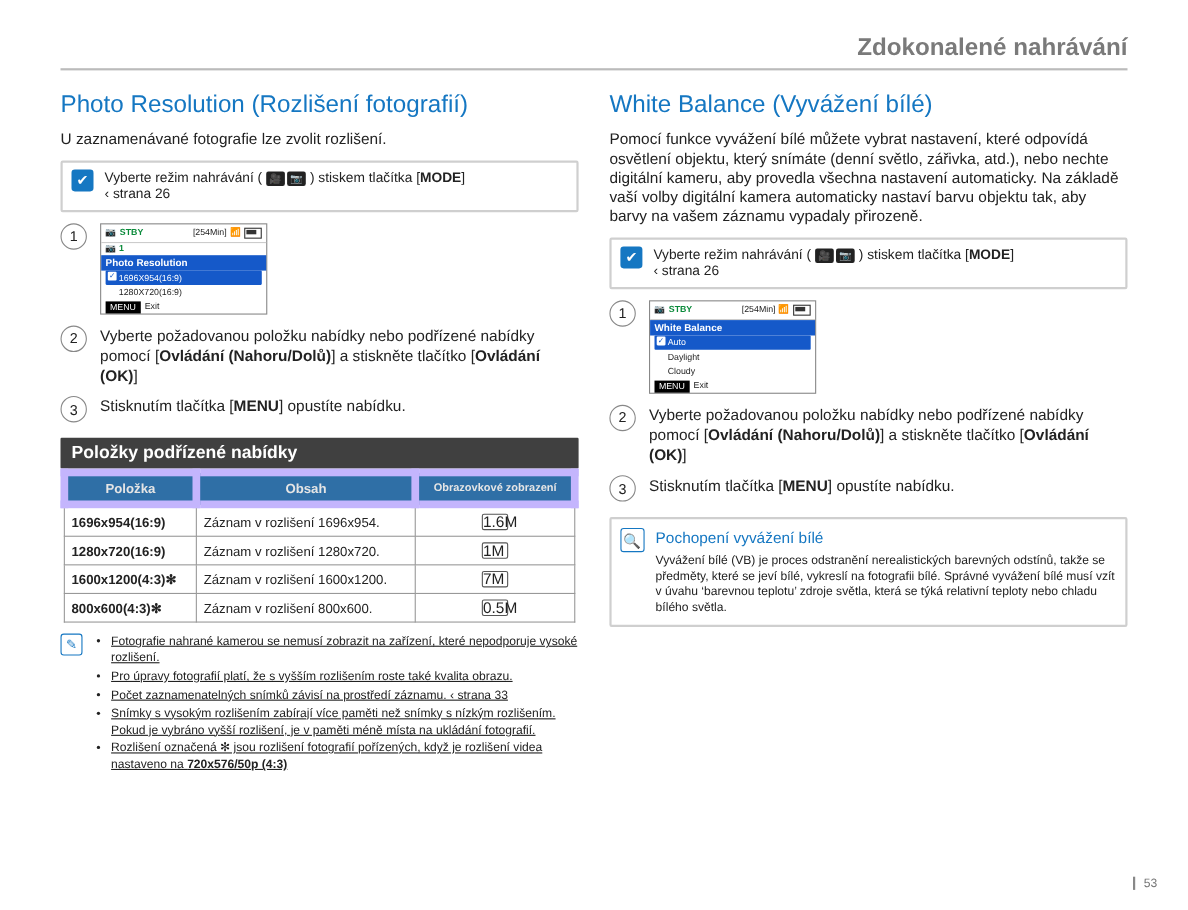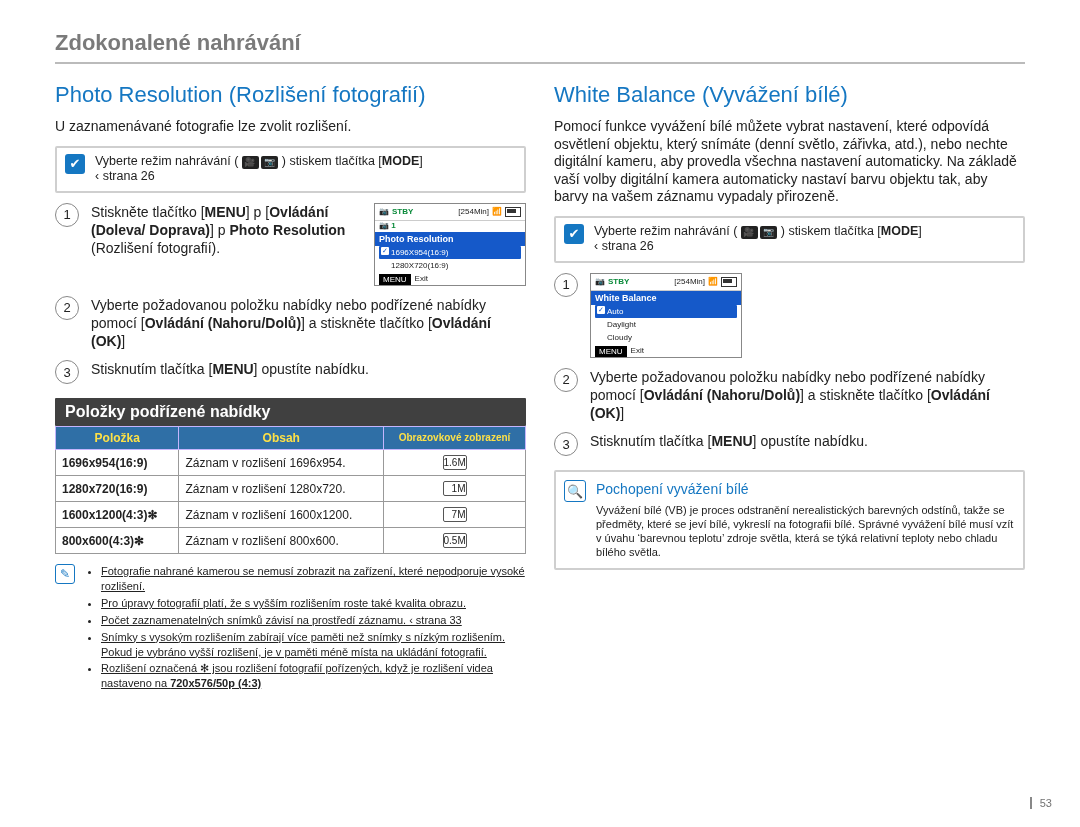--- a/index.html
+++ b/index.html
@@ -1,17 +1,17 @@
 <!DOCTYPE html>
 <html><head>
 <meta charset="utf-8">
 <style>
   html,body{margin:0;padding:0;background:#fff;font-family:Arial,Helvetica,sans-serif;color:#222;}
   .page{width:1080px;height:827px;margin:0 auto;position:relative;box-sizing:border-box;padding:30px 55px 0 55px;}
-  .hdr{width:100%;text-align:left;border-bottom:2px solid #bbb;padding-bottom:6px;}
+  .hdr{width:100%;text-align:right;border-bottom:2px solid #bbb;padding-bottom:6px;}
   .hdr span{font-size:22px;color:#7a7a7a;font-weight:600;}
   .cols{display:flex;gap:28px;margin-top:14px;}
   .col{flex:1;min-width:0;}
   h2{color:#1577c2;font-weight:400;font-size:22px;margin:4px 0 10px 0;}
   p.lead{font-size:14px;margin:4px 0 10px 0;color:#222;line-height:1.25;}
   .hintbox{display:flex;align-items:flex-start;gap:10px;border:2px solid #cfcfcf;border-radius:2px;padding:6px 8px;margin:10px 0;}
   .checkicon{width:20px;height:20px;border-radius:3px;background:#1577c2;display:flex;align-items:center;justify-content:center;color:#fff;font-size:13px;flex:none;}
   .hintbox .txt{font-size:12.5px;color:#222;line-height:1.25;}
   .row{display:flex;gap:12px;align-items:flex-start;margin:10px 0;}
   .num{width:22px;height:22px;border:1.5px solid #888;border-radius:50%;display:flex;align-items:center;justify-content:center;font-size:13px;color:#222;flex:none;}
@@ -23,25 +23,25 @@
   .shot .bar .st{color:#0a8a3a;font-weight:700;}
   .shot .blue{background:#1559c9;color:#fff;font-size:9px;padding:2px 4px;font-weight:700;}
   .shot .sel{background:#1559c9;color:#fff;font-size:8px;padding:2px 4px 2px 12px;position:relative;margin:0 4px;border-radius:1px;}
   .shot .sel:before{content:"✓";position:absolute;left:2px;top:1px;color:#1559c9;background:#fff;font-size:7px;width:8px;height:8px;display:flex;align-items:center;justify-content:center;border-radius:1px;}
   .shot .opt{font-size:8px;padding:2px 4px 2px 12px;color:#222;margin:0 4px;}
   .shot .exit{color:#fff;background:#000;font-size:8px;padding:1px 4px;margin-top:2px;}
   .shot .mi{display:flex;align-items:center;gap:4px;padding:0 4px;}
   
   .banner{background:#404040;color:#fff;font-size:16px;font-weight:700;padding:5px 10px;margin:14px 0 0 0;border-radius:1px;}
   table.resotab{width:100%;border-collapse:collapse;font-size:12px;margin-top:0;}
-  table.resotab th{background:#2f6fa6;color:#fde047;font-size:12px;font-weight:700;padding:4px 6px;border:1px solid #c4b5fd;text-align:center;}
+  table.resotab th{background:#2f6fa6;color:#e5e5e5;font-size:12px;font-weight:700;padding:4px 6px;border:7px solid #c4b5fd;text-align:center;}
   table.resotab th.small{font-size:10px;line-height:1.05;}
   table.resotab td{border:1px solid #999;padding:5px 6px;font-size:12px;}
   table.resotab td:first-child{font-weight:700;}
-  .resicon{display:inline-block;width:22px;height:13px;border:1.2px solid #555;border-radius:2px;font-size:10px;text-align:right;line-height:13px;}
+  .resicon{display:inline-block;width:22px;height:13px;border:1.2px solid #555;border-radius:2px;font-size:14px;text-align:left;line-height:13px;}
   .notes{display:flex;gap:10px;margin-top:10px;}
   .notes .txt{font-size:11px;line-height:1.35;color:#222;}
   .notes .txt li{margin-bottom:2px;text-decoration:underline;}
   .notes .txt ul{padding-left:16px;margin:0;}
   .noteicon{width:18px;height:18px;border-radius:3px;border:1.5px solid #1577c2;color:#1577c2;display:flex;align-items:center;justify-content:center;font-size:12px;flex:none;}
   
   .wb-heading{color:#1577c2;font-size:14px;margin:0 0 4px 0;}
   .infobox{display:flex;gap:10px;border:2px solid #cfcfcf;border-radius:2px;padding:8px;margin-top:14px;}
   .infobox .txt{font-size:11px;line-height:1.3;color:#222;}
   .qicon{width:20px;height:20px;border-radius:3px;border:1.5px solid #1577c2;color:#1577c2;display:flex;align-items:center;justify-content:center;font-size:13px;flex:none;}
@@ -75,23 +75,20 @@
               <span>🎥</span>
               <span>📷</span>
             </span>
           <span>) stiskem tlačítka [</span><b>MODE</b><span>] </span><br>
           <span>‹ strana 26</span>
         </div>
       </div>
 
       <div class="row">
         <div class="num">1</div>
-        <div class="body">
-          <span>Stiskněte tlačítko [</span><b>MENU</b><span>]  p [</span><b>Ovládání (Doleva/ Doprava)</b><span>]  p </span><b>Photo Resolution</b><span> (Rozlišení fotografií).</span>
-        </div>
         <div class="shot">
           <div class="bar">
             <span class="micro">📷 <span class="st">STBY</span></span>
             <span class="micro"><span>[254Min]</span> 📶 <span class="batt"></span></span>
           </div>
           <div style="font-size:8px;padding:0 4px 2px 4px;">📷 <span style="color:#0a8a3a;font-weight:700;">1</span></div>
           <div class="blue">Photo Resolution</div>
           <div class="sel">1696X954(16:9)</div>
           <div class="opt">1280X720(16:9)</div>
           <div class="mi">

